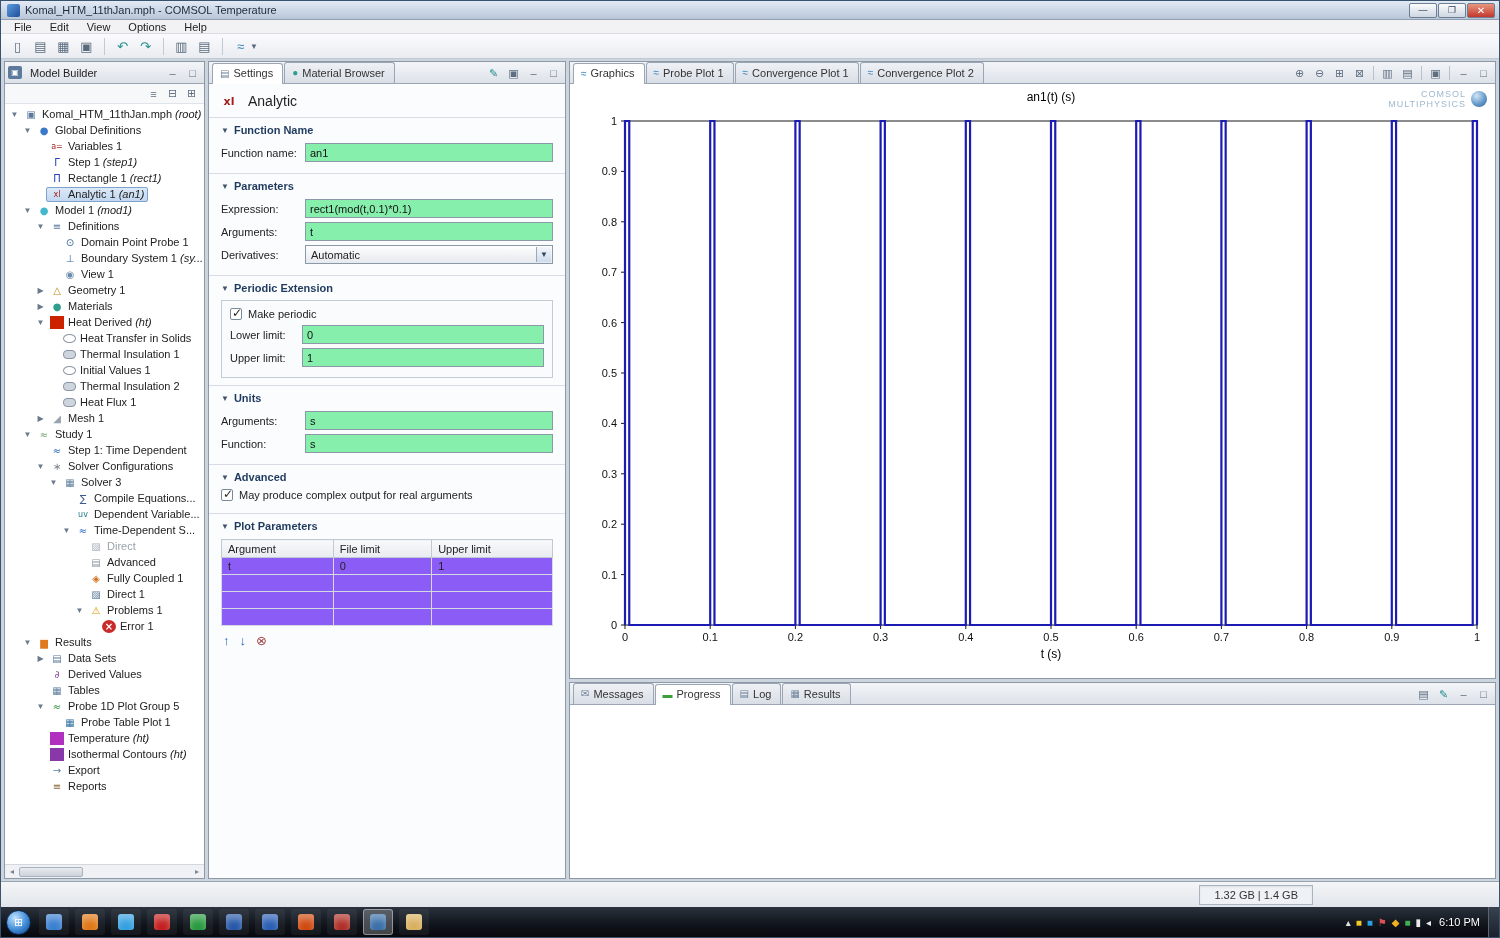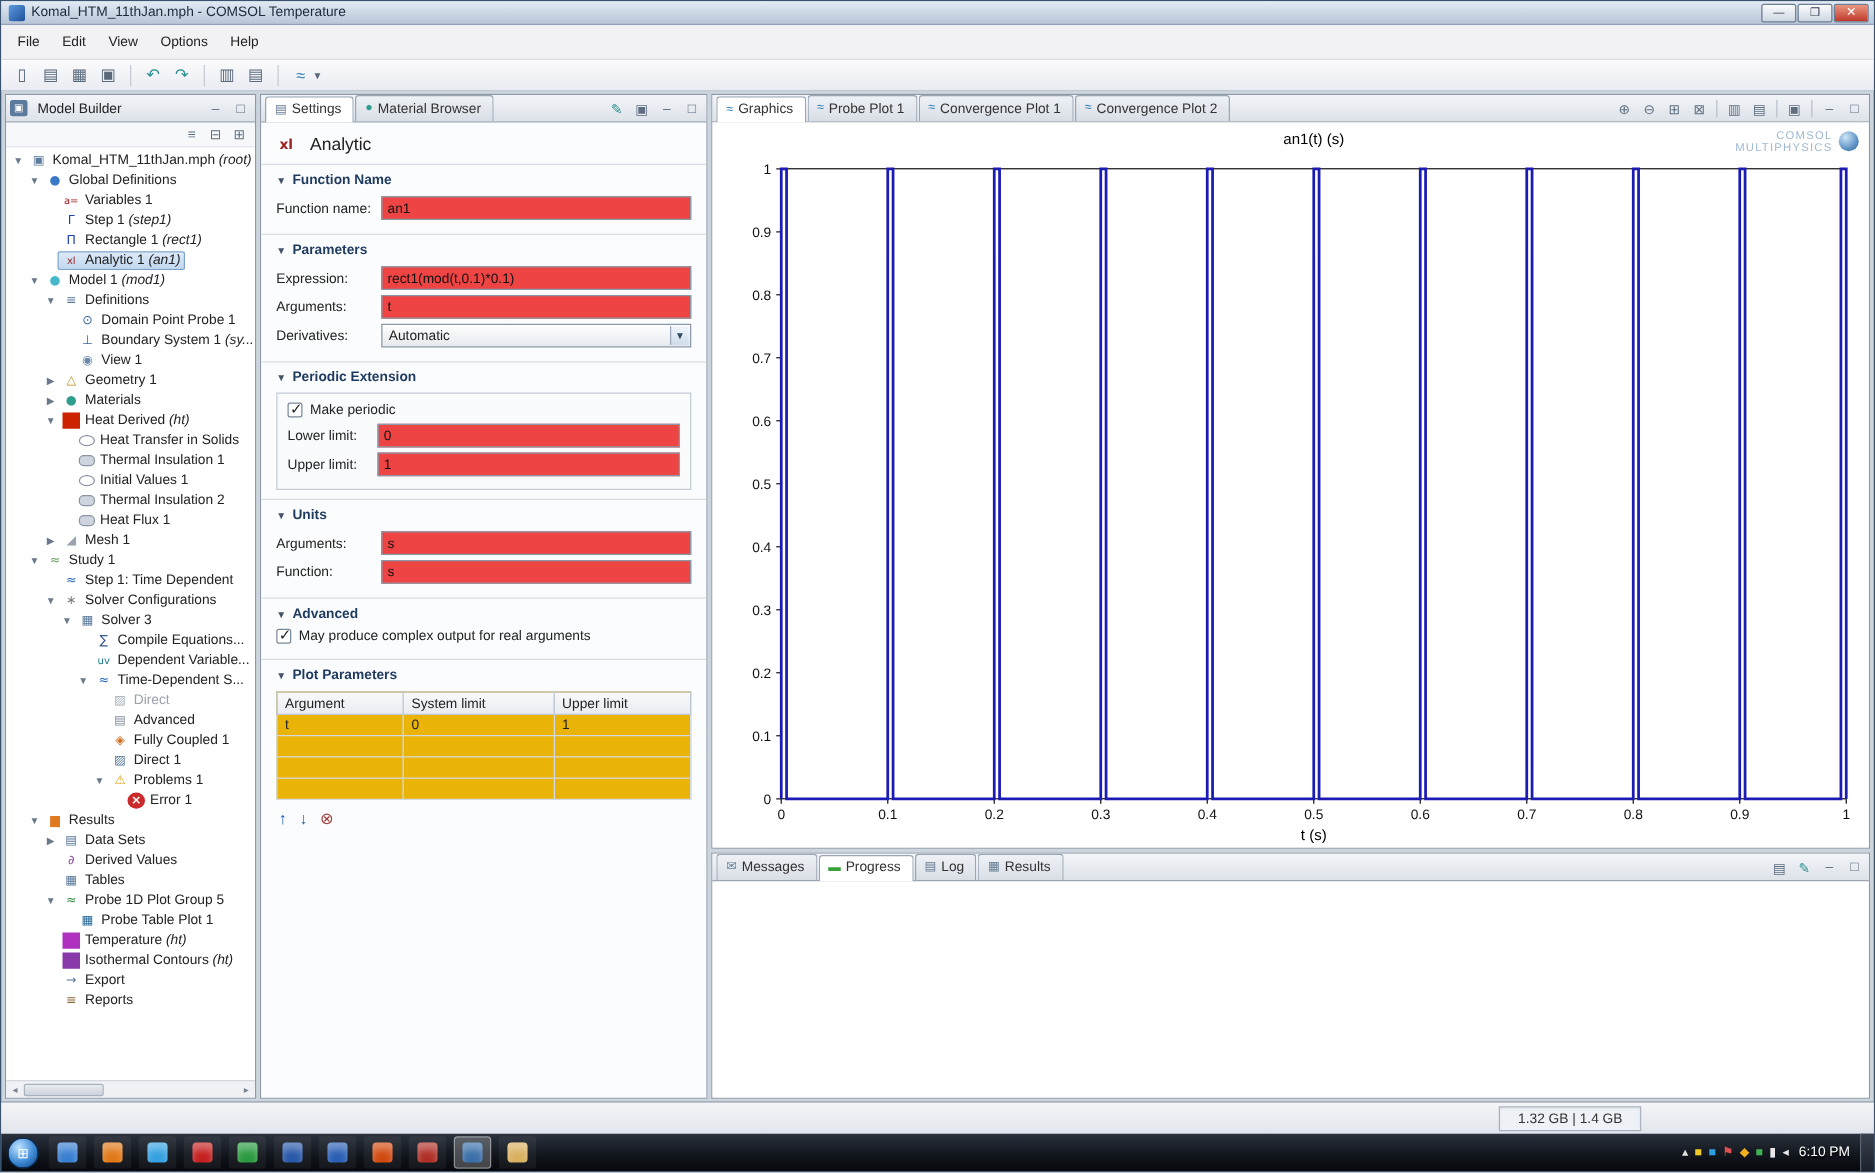--- a/index.html
+++ b/index.html
@@ -7,21 +7,21 @@
   body{font-family:"Liberation Sans","DejaVu Sans",sans-serif;font-size:11px;color:#222;-webkit-user-select:none;user-select:none}
   .app{width:1500px;height:938px;display:flex;flex-direction:column;background:#ccd4dd;border:1px solid #39536e}
   
   .titlebar{height:19px;background:linear-gradient(#e2eaf4,#b9c6d8);display:flex;align-items:center;padding:0 4px;border-bottom:1px solid #8fa0b5}
   .app-ic{width:13px;height:13px;border-radius:2px;background:linear-gradient(135deg,#5d9be0,#1d4f9a);margin:0 5px 0 2px;flex:none}
   .tb-title{font-size:11px;color:#1c2a3a;flex:1;white-space:nowrap;overflow:hidden}
   .winbtns{display:flex;gap:1px}
   .wbtn{width:28px;height:15px;border:1px solid #6e7f95;border-radius:2px;background:linear-gradient(#fbfcfe,#cdd6e1);display:flex;align-items:center;justify-content:center;font-size:9px;color:#2c3a4c;cursor:default}
   .wbtn.close{background:linear-gradient(#e9967f,#c0392b);color:#fff;font-size:10px;font-weight:bold}
   
-  .menubar{height:28px;background:#f2f2f4;border-bottom:1px solid #dcdce2;display:flex;align-items:center;padding-left:4px}
+  .menubar{height:14px;background:#f2f2f4;border-bottom:1px solid #dcdce2;display:flex;align-items:center;padding-left:4px}
   .menu-item{padding:2px 9px;border-radius:2px}
   .toolbar{height:25px;background:linear-gradient(#fbfbfd,#e9ecf1);border-bottom:1px solid #c2c9d3;display:flex;align-items:center;padding-left:6px;gap:2px}
   .tbtn{width:21px;height:19px;display:flex;align-items:center;justify-content:center;font-size:13px;color:#5a6a7c;border-radius:2px}
   .tdrop{font-size:8px;color:#5a6a7c;margin-left:-3px}
   .tsep{width:1px;height:17px;background:#c3cad3;margin:0 5px}
   
   .main{flex:1;display:flex;padding:2px 3px;gap:3px;min-height:0}
   .panel{background:#fff;border:1px solid #8d99a7;display:flex;flex-direction:column;min-width:0;min-height:0}
   .mb-panel{width:201px;flex:none}
   .set-panel{width:358px;flex:none}
@@ -62,29 +62,29 @@
   .sthumb{position:absolute;left:0;top:1px;width:64px;height:10px;background:linear-gradient(#e8ebef,#cdd3db);border:1px solid #a8b2be;border-radius:2px}
   
   .set-body{flex:1;overflow:hidden;background:#fbfcfd;padding-bottom:8px}
   .set-title{display:flex;align-items:center;gap:7px;padding:9px 12px 8px 12px;font-size:14px;color:#222}
   .set-title .ti{width:16px;height:15px;font-size:11px;line-height:15px}
   .sec{border-top:1px solid #d8dde5;padding:4px 12px 7px 12px}
   .sec-h{display:flex;align-items:center;gap:5px;padding:2px 0 3px 0;color:#1f3a5f;font-weight:bold}
   .tri{font-size:8px;color:#44536b}
   .frow{display:flex;align-items:center;margin:4px 0}
   .flabel{width:84px;flex:none;color:#222}
-  .fin{flex:1;height:19px;border:1px solid #8a98a8;background:#ef4444;font:11px "Liberation Sans",sans-serif;padding:0 4px;color:#111}
+  .fin{flex:1;height:19px;border:1px solid #8a98a8;background:#86efac;font:11px "Liberation Sans",sans-serif;padding:0 4px;color:#111}
   .fdrop{flex:1;height:19px;border:1px solid #8a98a8;background:linear-gradient(#fefefe,#e6e9ee);display:flex;align-items:center;padding-left:5px;position:relative}
   .darr{position:absolute;right:1px;top:1px;bottom:1px;width:15px;background:linear-gradient(#f2f6fb,#cfdcec);border-left:1px solid #9aa8ba;display:flex;align-items:center;justify-content:center;font-size:8px;color:#33475e}
   .gbox{border:1px solid #c2cbd6;background:#fafbfd;padding:4px 8px 6px 8px;margin-top:3px}
   .gbox .flabel{width:72px}
   .cbrow{display:flex;align-items:center;margin:3px 0 5px 0}
   .cb{width:12px;height:12px;border:1px solid #7a8a9a;border-radius:2px;background:#fff;display:inline-block;position:relative;margin-right:6px;flex:none}
   .cb[data-checked="true"]::after{content:"✓";position:absolute;left:1px;top:-3px;font-size:12px;font-weight:bold;color:#222}
-  .pptable{border-collapse:collapse;width:100%;margin-top:4px;background:#eab308}
+  .pptable{border-collapse:collapse;width:100%;margin-top:4px;background:#8b5cf6}
   .pptable th{border:1px solid #c0c8d2;background:linear-gradient(#f8f9fb,#e8ebf0);font-weight:normal;text-align:left;padding:2px 6px;height:18px}
   .pptable td{border:1px solid #d4dae2;padding:1px 6px;height:17px}
   .ppbtns{display:flex;gap:10px;margin-top:7px;padding-left:2px;font-size:13px}
   .ppbtns .pbtn{color:#2060c0}
   .ppbtns .pbtn.del{color:#a04040}
   
   .gfx-body{flex:1;position:relative;background:#fff}
   .gfx-body svg{position:absolute;left:0;top:0}
   .logo{position:absolute;top:5px;right:8px;display:flex;align-items:center;gap:5px}
   .logo-txt{text-align:right;color:#9fb8cf;font-size:9px;letter-spacing:1px;line-height:10px}
@@ -588,21 +588,21 @@
 
         <div class="sec">
           <div class="sec-h">
             <span class="tri">▼</span>
             <span>Plot Parameters</span>
           </div>
           <table class="pptable">
             <thead>
                 <tr>
                   <th>Argument</th>
-                  <th>System limit</th>
+                  <th>File limit</th>
                   <th>Upper limit</th>
                 </tr>
               </thead>
             <tbody>
                 <tr>
                   <td>t</td>
                   <td>0</td>
                   <td>1</td>
                 </tr>
                 <tr>

